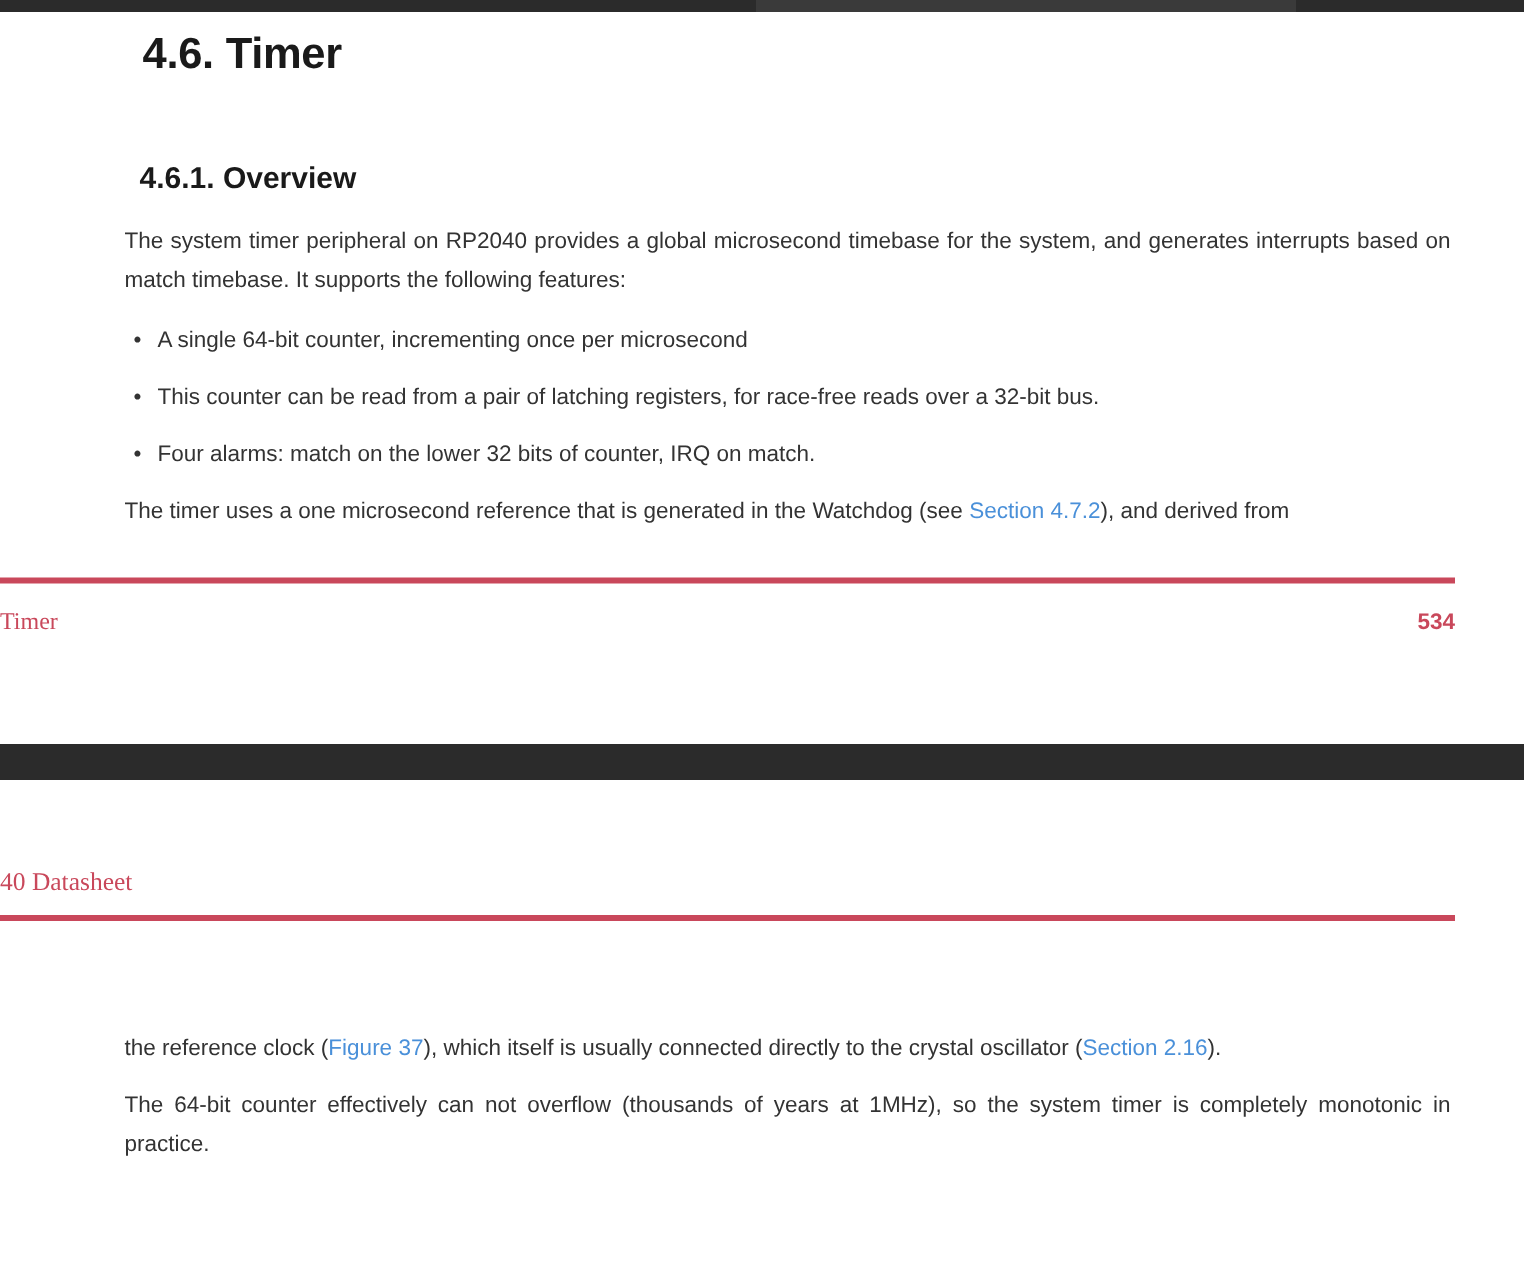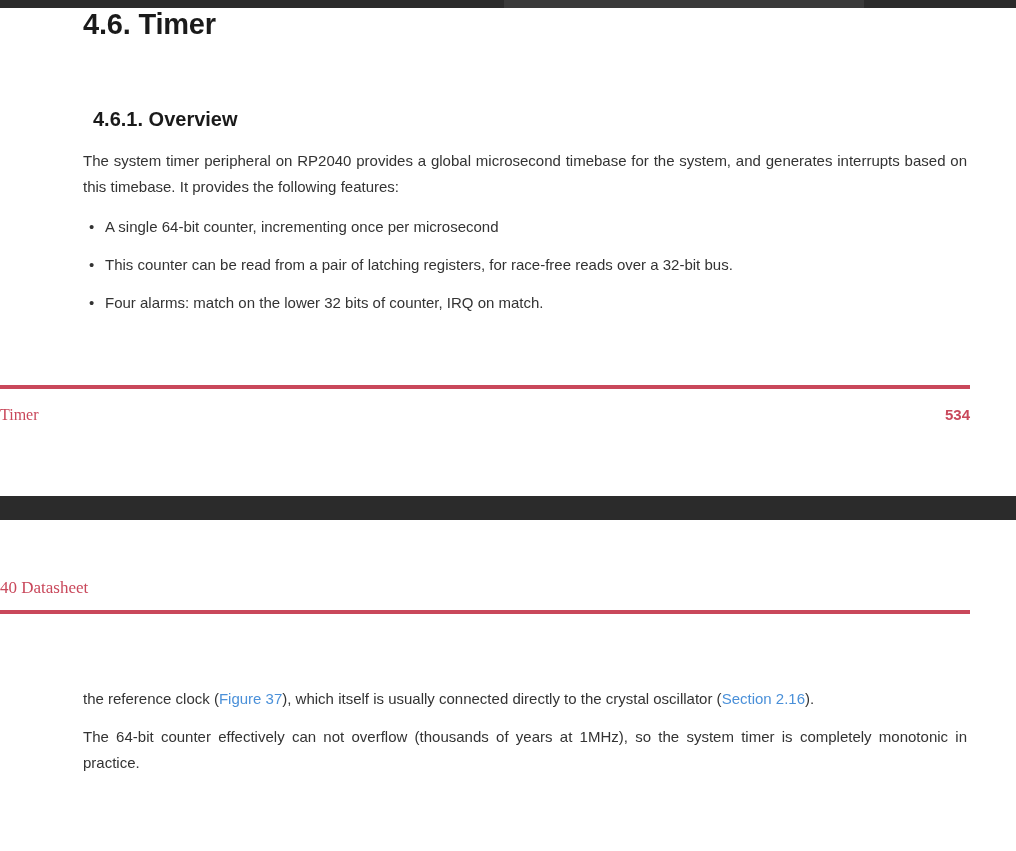--- a/index.html
+++ b/index.html
@@ -52,21 +52,21 @@
   .content {
     position: absolute;
     left: 83px;
     right: 49px;
   }
 
   h2.sec-title {
     font-size: 29px;
     font-weight: bold;
     color: #1a1a1a;
-    margin: 0;
+    margin: 12px;
     letter-spacing: -0.2px;
   }
 
   h3.subsec-title {
     font-size: 20px;
     font-weight: bold;
     color: #1a1a1a;
     margin: 10px;
   }
 
@@ -165,31 +165,34 @@
 
     <div class="content" style="top: 0px;">
       <h2 class="sec-title">4.6. Timer</h2>
     </div>
 
     <div class="content" style="top: 90px;">
       <h3 class="subsec-title">4.6.1. Overview</h3>
     </div>
 
     <div class="content" style="top: 140px; width: 884px;">
-      <p class="body-text">The system timer peripheral on RP2040 provides a global microsecond timebase for the system, and generates interrupts based on this timebase. It provides the following features:</p>
+      <p class="body-text">The system timer peripheral on RP2040 provides a global microsecond timebase for the system, and generates interrupts based on match timebase. It supports the following features:</p>
     </div>
 
     <div class="content" style="top: 206px; width: 884px;">
       <ul class="feature-list">
         <li>A single 64-bit counter, incrementing once per microsecond</li>
         <li>This counter can be read from a pair of latching registers, for race-free reads over a 32-bit bus.</li>
         <li>Four alarms: match on the lower 32 bits of counter, IRQ on match.</li>
       </ul>
     </div>
 
+    <div class="content" style="top: 320px; width: 884px;">
+      <p class="body-text"><span>The timer uses a one microsecond reference that is generated in the Watchdog (see </span><a class="xref" href="#">Section 4.7.2</a><span>), and derived from</span></p>
+    </div>
 
     <div class="content" style="top: 0px;">
       <div class="rule" style="top: 377px;"></div>
       <div class="footer-row" style="top: 398px;">
         <span class="footer-left">Timer</span>
         <span class="footer-right">534</span>
       </div>
     </div>
 
   </div>

